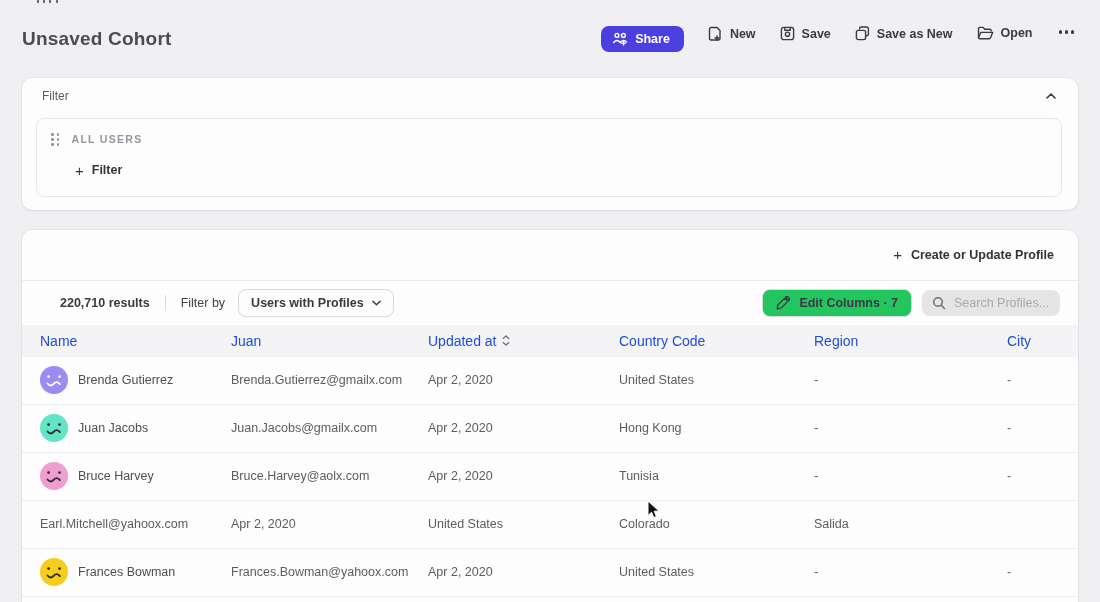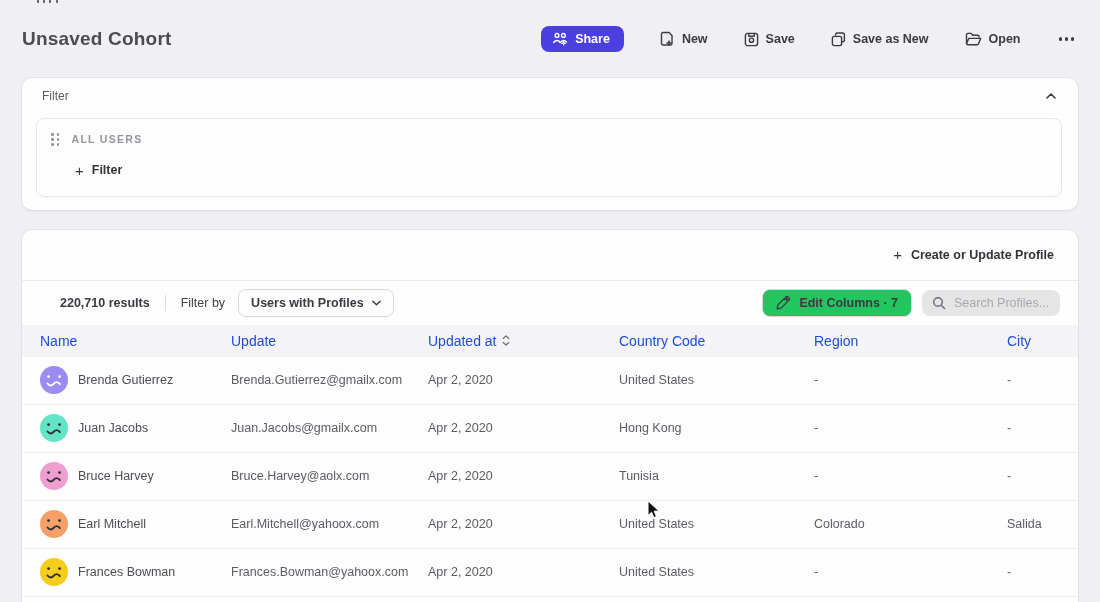--- a/index.html
+++ b/index.html
@@ -11,21 +11,21 @@
     position:relative;
   }
   
   .top-clip span { position:absolute; top:0; width:2px; height:3px; background:#6f6e76; }
   .top-clip span:nth-child(1){left:37px;} .top-clip span:nth-child(2){left:43px;}
   .top-clip span:nth-child(3){left:49px;} .top-clip span:nth-child(4){left:56px;}
 
   
   .topbar { height:78px; padding:0 24px 0 22px; display:flex; align-items:center; justify-content:space-between; }
   .page-title { font-size:19px; font-weight:700; color:#4c4b53; letter-spacing:.2px; }
-  .toolbar { display:flex; align-items:center; gap:36px; }
+  .toolbar { display:flex; align-items:flex-start; gap:24px; }
   .btn-share {
     display:flex; align-items:center; gap:7px;
     background:#4c3fe0; color:#fff; border:none; border-radius:8px;
     padding:6px 14px 6px 11px; font-size:12.5px; font-weight:700; cursor:pointer;
     font-family:inherit;
   }
   .tool-btn { display:flex; align-items:center; gap:7px; background:none; border:none;
     font-size:12.5px; font-weight:700; color:#3b3a42; cursor:pointer; font-family:inherit; }
   .tool-btn svg { display:block; }
   .more-btn { background:none; border:none; cursor:pointer; display:flex; gap:2.5px; padding:4px 2px; }
@@ -230,21 +230,21 @@
         <input type="text" placeholder="Search Profiles..." style="">
       </div>
     </div>
   </div>
 
   <div class="tgrid thead">
     <div class="hcell">
         <span>Name</span>
       </div>
     <div class="hcell">
-        <span>Update</span>
+        <span>Juan</span>
       </div>
     <div class="hcell">
       <span>Updated at</span>
       <span style="line-height:0">
         <svg width="8" height="11" viewBox="0 0 8 11" fill="none" stroke="#6f6e76" stroke-width="1.3" stroke-linecap="round" stroke-linejoin="round">
           <path d="M1.2 3.4 l2.8 -2.4 2.8 2.4"></path>
             <path d="M1.2 7.6 l2.8 2.4 2.8 -2.4"></path>
         </svg>
       </span>
     </div>
@@ -308,30 +308,20 @@
       <span>Bruce Harvey</span>
     </div>
     <div>Bruce.Harvey@aolx.com</div>
     <div>Apr 2, 2020</div>
     <div>Tunisia</div>
     <div>-</div>
     <div>-</div>
   </div>
 
   <div class="tgrid trow">
-    <div class="name-cell">
-      <span class="avatar" style="background: rgb(246, 160, 105);">
-        <svg width="28" height="28" viewBox="0 0 28 28">
-          <circle cx="8.6" cy="10.6" r="1.4" fill="#2f2e33"></circle>
-          <circle cx="19.6" cy="10.6" r="1.4" fill="#2f2e33"></circle>
-          <path d="M7.5 17.5 c2.2 2.6 4.4 2.6 6.4 .2 c1.8 -2.2 4 -2 6 .4" fill="none" stroke-width="1.9" stroke-linecap="round" stroke="#2f2e33"></path>
-        </svg>
-      </span>
-      <span>Earl Mitchell</span>
-    </div>
     <div>Earl.Mitchell@yahoox.com</div>
     <div>Apr 2, 2020</div>
     <div>United States</div>
     <div>Colorado</div>
     <div>Salida</div>
   </div>
 
   <div class="tgrid trow">
     <div class="name-cell">
       <span class="avatar" style="background: rgb(246, 205, 29);">

